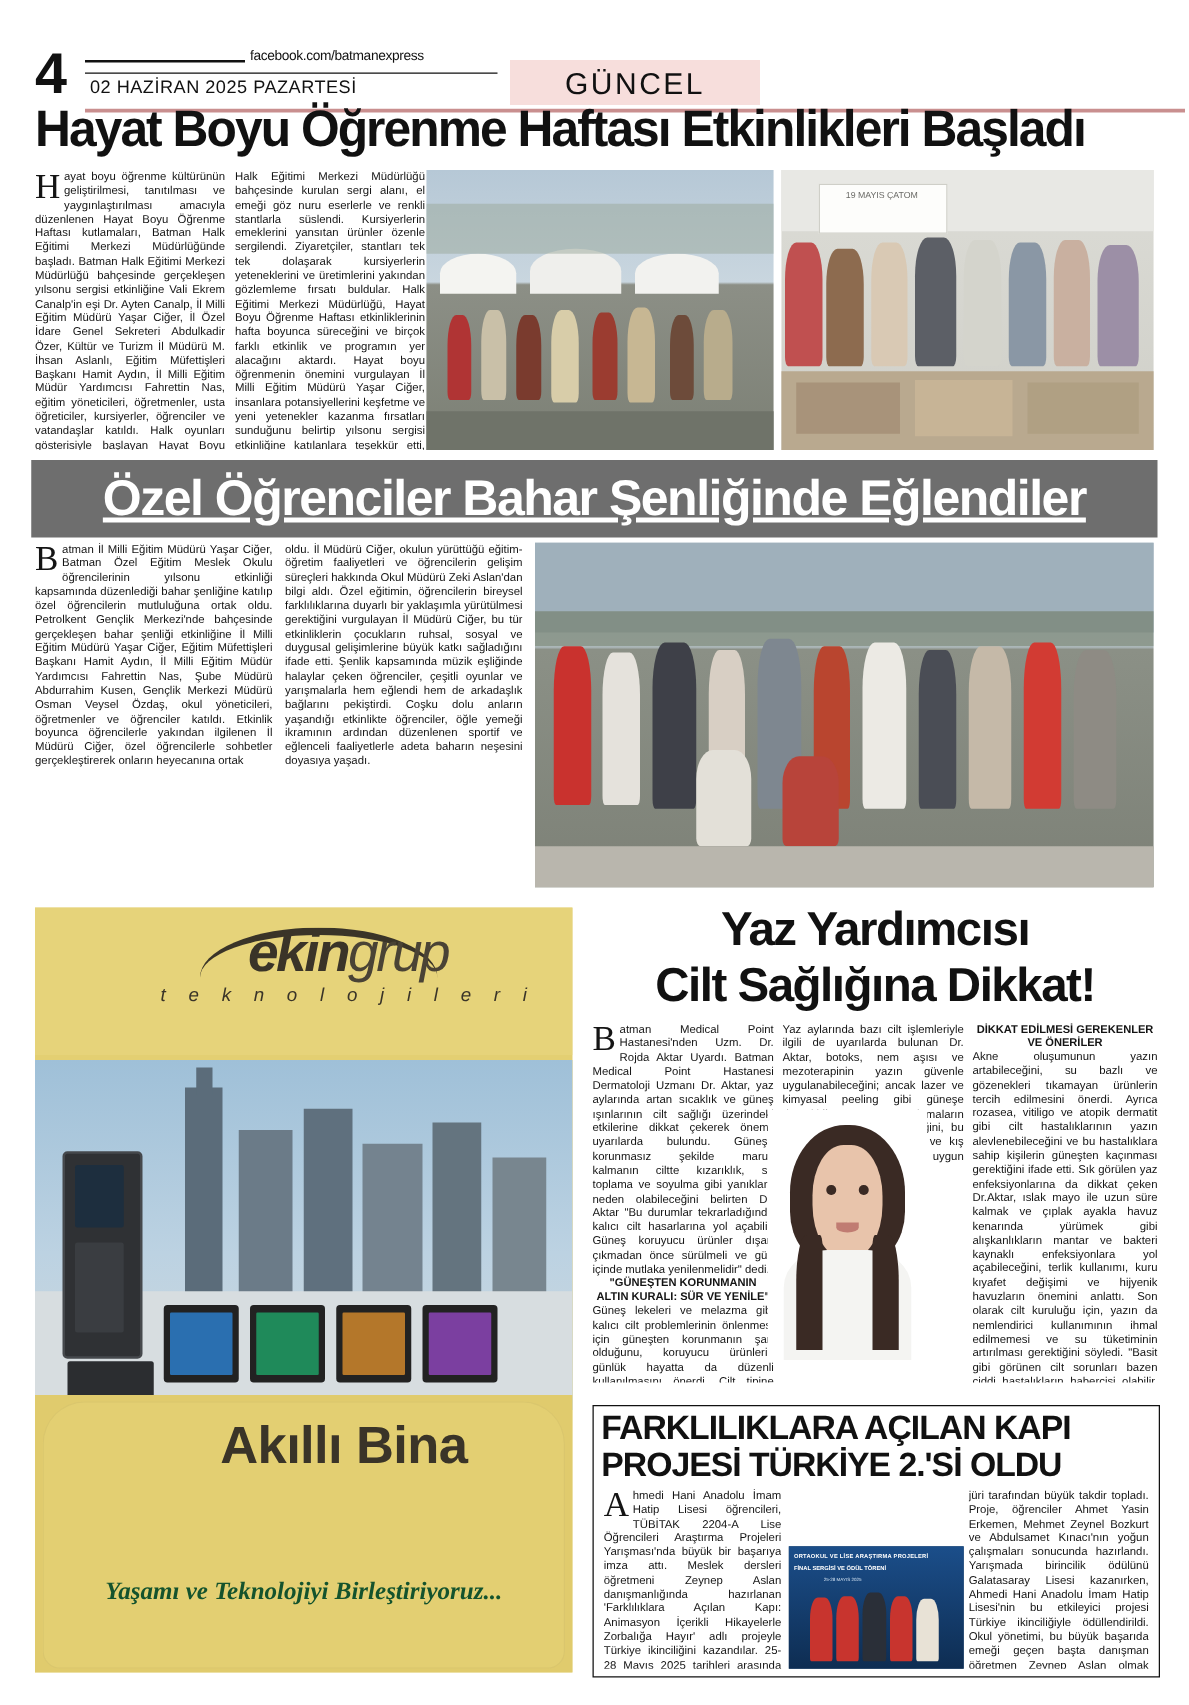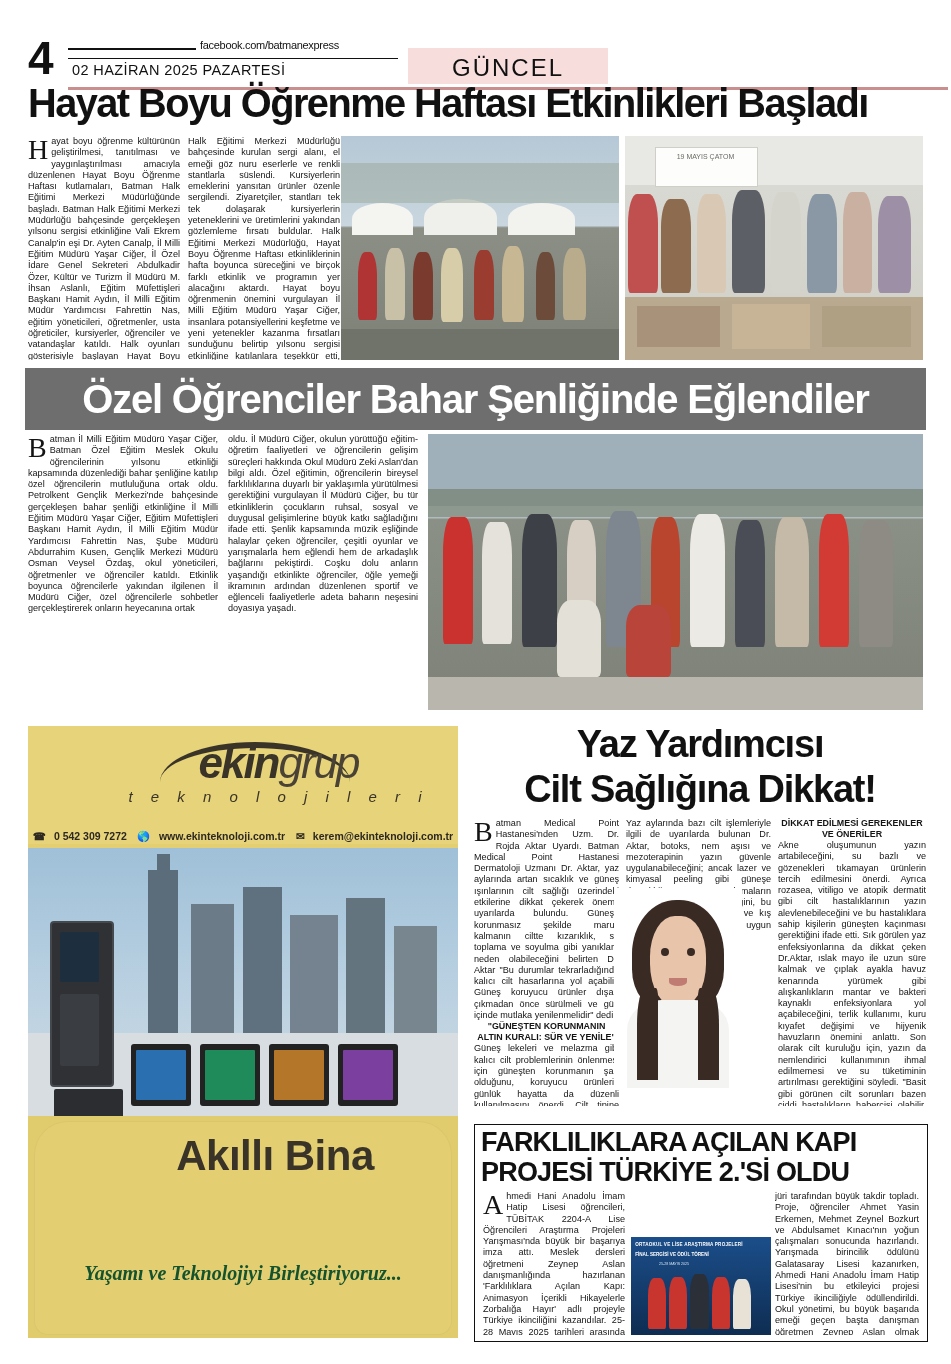--- a/index.html
+++ b/index.html
@@ -24,21 +24,21 @@
   .guncel-text{position:absolute;left:408px;top:36px;width:200px;text-align:center;font-size:24px;letter-spacing:2px;color:#111;font-family:"Liberation Sans",sans-serif;}
   .bottom-rule{position:absolute;left:68px;top:69px;width:880px;height:3px;background:#c98f8f;}
   .logo-box{position:absolute;right:28px;top:28px;height:36px;background:#d91f26;padding:0 6px;display:flex;align-items:center;}
   .logo-text{color:#fff;font-weight:bold;font-size:26px;letter-spacing:-0.5px;font-family:"Liberation Sans",sans-serif;white-space:nowrap;line-height:36px;}
   .logo-text .cap{font-size:31px;}
 
   
   .hl-1{position:absolute;left:28px;top:80px;width:895px;font-size:41px;font-weight:bold;letter-spacing:-1.6px;line-height:46px;color:#111;font-family:"Liberation Sans",sans-serif;transform:scaleX(0.97);transform-origin:left center;white-space:nowrap;}
 
   .banner-2{position:absolute;left:25px;top:368px;width:901px;height:62px;background:#6e6e6e;}
-  .hl-2{position:absolute;left:25px;top:375px;width:901px;text-align:center;font-size:40px;font-weight:bold;color:#fff;letter-spacing:-1.2px;line-height:48px;font-family:"Liberation Sans",sans-serif;white-space:nowrap;}
+  .hl-2{position:absolute;left:25px;top:375px;width:901px;text-align:center;font-size:40px;font-weight:bold;color:#fff;letter-spacing:-1.2px;line-height:48px;font-family:"Liberation Sans",sans-serif;white-space:nowrap;text-decoration:underline;}
 
   
   .art1{position:absolute;left:28px;top:136px;width:895px;height:224px;}
   .col{font-size:9.1px;line-height:11.3px;text-align:justify;color:#141414;font-family:"Liberation Sans",sans-serif;hyphens:auto;}
   .a1c1{position:absolute;left:0;top:0;width:152px;height:224px;overflow:hidden;}
   .a1c2{position:absolute;left:160px;top:0;width:152px;height:224px;overflow:hidden;}
   .dropcap::first-letter{float:left;font-size:28px;line-height:25px;font-weight:normal;padding-right:3px;padding-top:1px;font-family:"Liberation Serif",serif;}
   .a1p1{position:absolute;left:341px;top:136px;width:278px;height:224px;overflow:hidden;}
   .a1p2{position:absolute;left:625px;top:136px;width:298px;height:224px;overflow:hidden;}
 
@@ -176,25 +176,20 @@
     </div>
   </div>
 
   <div class="ad">
     <div class="ad-top"></div>
     <div class="ad-swoosh"></div>
     <div class="ad-logo">
       <div class="ad-logo-main"><span>ek</span><span>in</span><span class="thin">grup</span></div>
       <div class="ad-logo-sub">t e k n o l o j i l e r i</div>
     </div>
-    <div class="ad-contact">
-      <span>☎</span><span>0 542 309 7272</span>
-      <span>🌎</span><span>www.ekinteknoloji.com.tr</span>
-      <span>✉</span><span>kerem@ekinteknoloji.com.tr</span>
-    </div>
 
     <div class="ad-photo">
       <div class="ph">
         <div style="position:absolute;inset:0;background:linear-gradient(#9fc0d8 0%,#bcd2e2 55%,#cfd9de 100%)"></div>
         <div style="position:absolute;left:28%;top:8%;width:7%;height:64%;background:#5b6c7a;"></div>
         <div style="position:absolute;left:30%;top:2%;width:3%;height:8%;background:#5b6c7a;"></div>
         <div style="position:absolute;left:38%;top:20%;width:10%;height:52%;background:#6b7b88;"></div>
         <div style="position:absolute;left:50%;top:14%;width:9%;height:58%;background:#5f707e;"></div>
         <div style="position:absolute;left:61%;top:24%;width:11%;height:48%;background:#74838f;"></div>
         <div style="position:absolute;left:74%;top:18%;width:9%;height:54%;background:#64747f;"></div>

